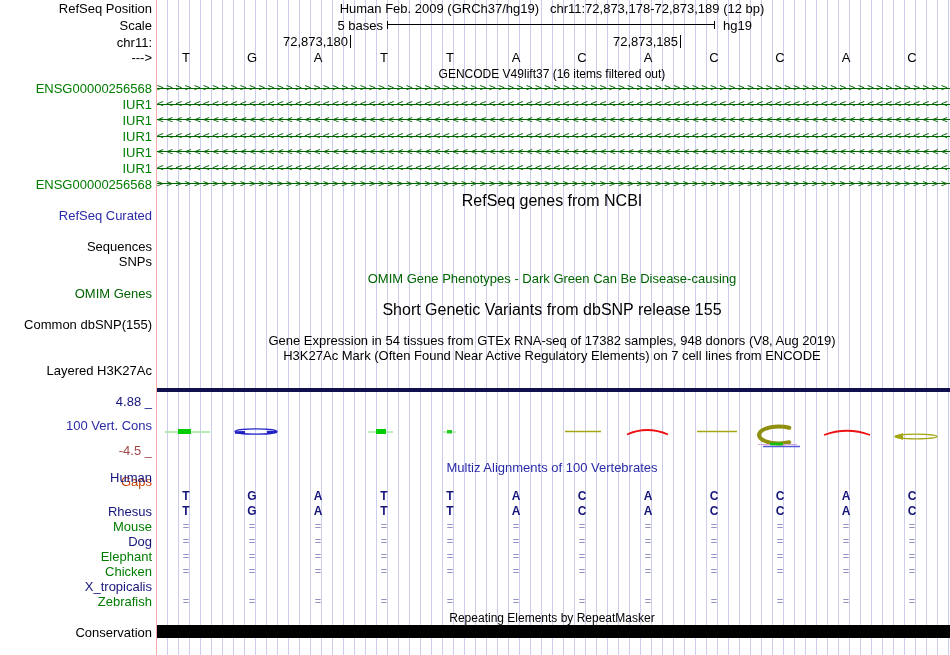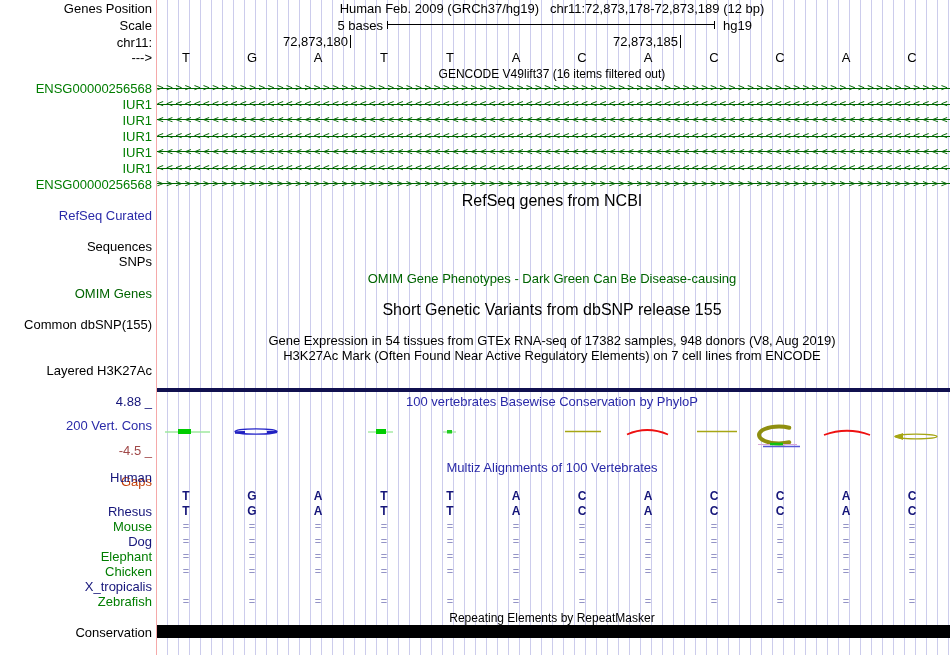--- a/index.html
+++ b/index.html
@@ -35,21 +35,21 @@
   .wiggle-svg{position:absolute;left:157px;top:395px;width:793px;height:70px;}
 </style>
 </head>
 <body>
 
 <div id="screen">
 
   <div class="gridlines"></div>
   <div class="pink-line"></div>
 
-  <div class="lbl c-black" style="top:1px">Genes Position</div>
+  <div class="lbl c-black" style="top:1px">RefSeq Position</div>
   <div class="ctr sz13 c-black" style="top:1px">Human Feb. 2009 (GRCh37/hg19)   chr11:72,873,178-72,873,189 (12 bp)</div>
 
   <div class="lbl c-black" style="top:18px">Scale</div>
   <div class="lbl c-black" style="top:18px;right:567px">5 bases</div>
   <div class="scale-ruler"></div>
   <div class="lbl c-black" style="top:18px;right:auto;left:723px">hg19</div>
 
   <div class="lbl c-black" style="top:35px">chr11:</div>
   <div class="coord-tick" style="right:599px">72,873,180</div>
   <div class="coord-tick" style="right:269px">72,873,185</div>
@@ -99,23 +99,22 @@
 
   <div class="ctr sz11 c-black" style="top:302px">Short Genetic Variants from dbSNP release 155</div>
   <div class="lbl c-black" style="top:317px">Common dbSNP(155)</div>
 
   <div class="ctr sz13 c-black" style="top:333px">Gene Expression in 54 tissues from GTEx RNA-seq of 17382 samples, 948 donors (V8, Aug 2019)</div>
   <div class="ctr sz13 c-black" style="top:348px">H3K27Ac Mark (Often Found Near Active Regulatory Elements) on 7 cell lines from ENCODE</div>
   <div class="lbl c-black" style="top:363px">Layered H3K27Ac</div>
 
   <div class="sep-bar"></div>
 
-  <div class="ctr sz13 c-blue" style="top:394px">100 vertebrates Basewise Conservation by PhyloP</div>
   <div class="lbl c-navy" style="top:394px">4.88 _</div>
-  <div class="lbl c-blue" style="top:418px">200 Vert. Cons</div>
+  <div class="lbl c-blue" style="top:418px">100 Vert. Cons</div>
   <div class="lbl c-maroon" style="top:443px">-4.5 _</div>
 
   <svg class="wiggle-svg" viewBox="0 0 793 70">
     <line x1="8" y1="37" x2="53" y2="37" stroke="#9fe89f" stroke-width="1.4"></line>
     <rect x="21" y="34" width="13" height="5" fill="#00cc00"></rect>
     <ellipse cx="99" cy="36.5" rx="21" ry="2.7" fill="none" stroke="#2626c8" stroke-width="1.3"></ellipse>
     <line x1="78" y1="37.5" x2="88" y2="37.2" stroke="#2020c0" stroke-width="2.4"></line>
     <line x1="110" y1="37" x2="120" y2="37" stroke="#2020c0" stroke-width="2.4"></line>
     <line x1="211" y1="37" x2="236" y2="37" stroke="#9fe89f" stroke-width="1.4"></line>
     <rect x="219" y="34" width="10" height="5" fill="#00cc00"></rect>

